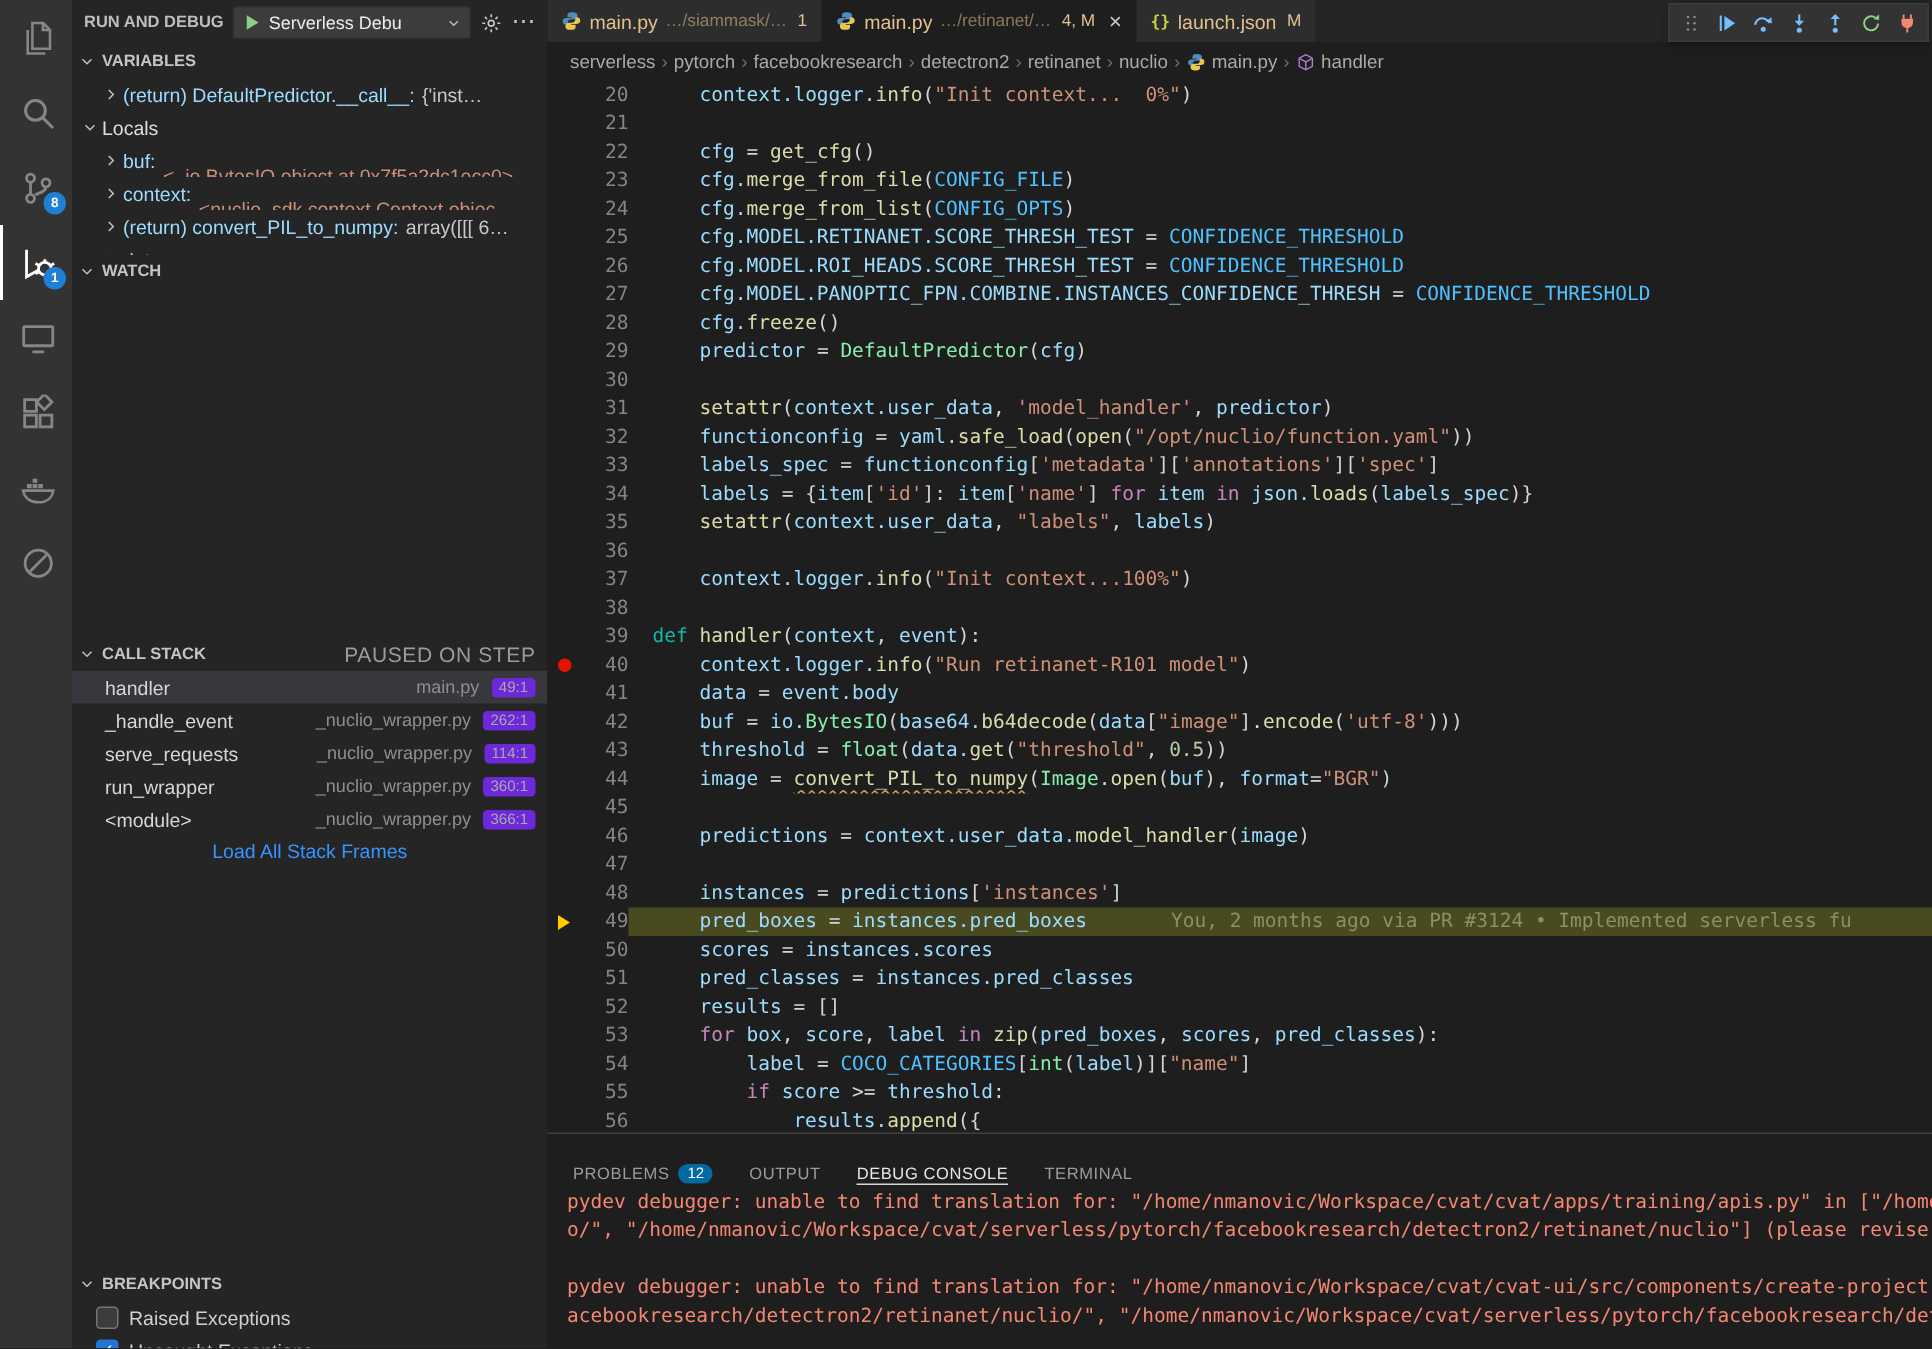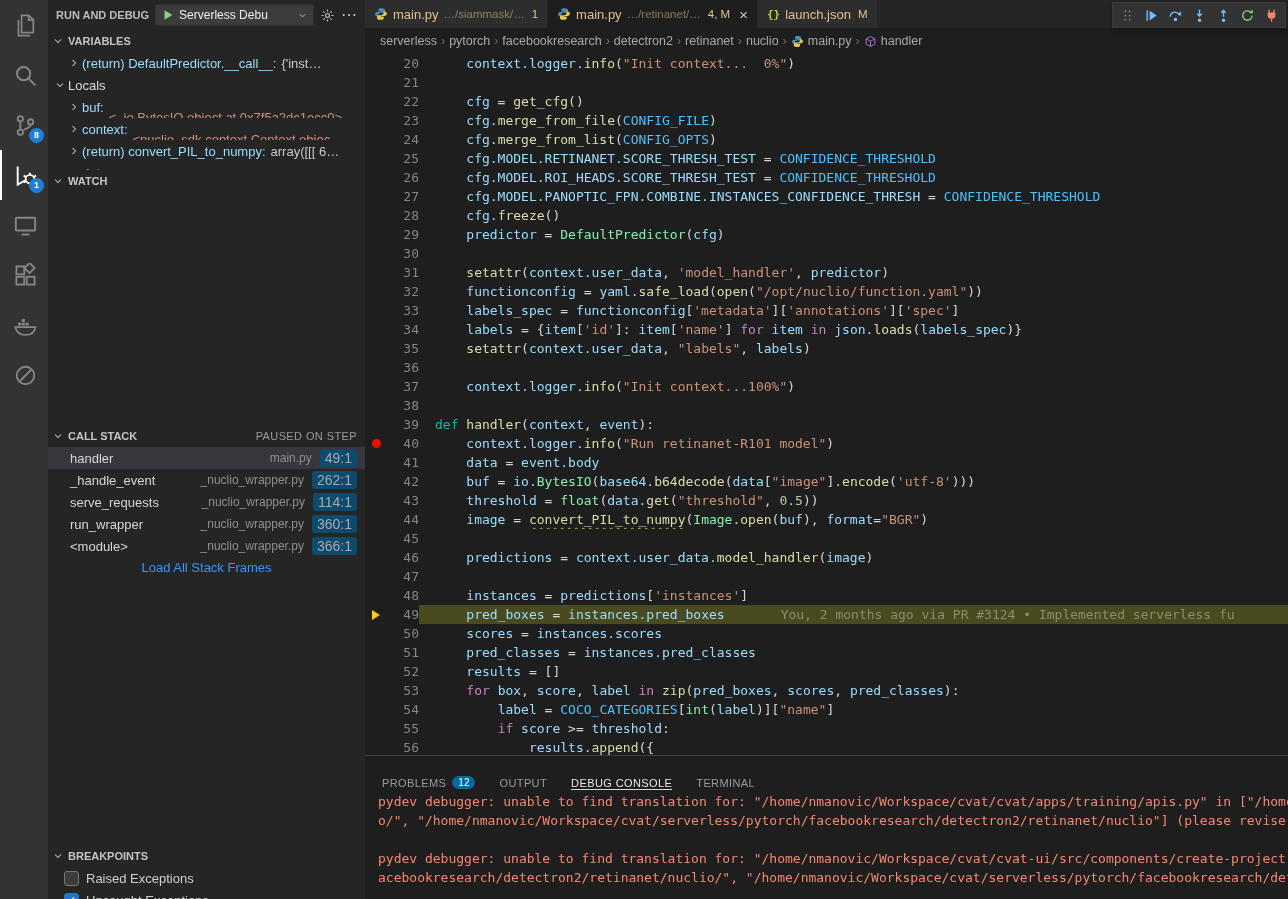--- a/index.html
+++ b/index.html
@@ -23,36 +23,36 @@
 .play-icon{display:flex;}
 .play-icon svg{width:14px;height:14px;}
 .launch-label{font-size:12px;color:#ededed;white-space:nowrap;overflow:hidden;flex:1;}
 .chev{display:flex;color:#bbb;}
 .chev svg{width:11px;height:11px;}
 .hdr-icon{color:#c5c5c5;cursor:pointer;display:flex;align-items:center;font-size:16px;line-height:1;}
 .hdr-icon svg{width:15px;height:15px;}
 .pane-header{height:22px;flex:0 0 22px;display:flex;align-items:center;gap:2px;padding:0 8px 0 4px;font-size:11px;font-weight:bold;color:#c5c5c5;cursor:pointer;}
 .tchev{display:flex;flex:0 0 14px;color:#bfbfbf;}
 .tchev svg{width:12px;height:12px;}
-.paused{margin-left:auto;font-size:11px;font-weight:normal;color:#9b9b9b;letter-spacing:.4px;}
+.paused{margin-left:auto;font-size:14px;font-weight:normal;color:#9b9b9b;letter-spacing:.4px;}
 .vars-body{height:118px;flex:0 0 118px;overflow:hidden;}
 .watch-body{height:233px;flex:0 0 233px;}
 .cs-body{flex:1 1 auto;overflow:hidden;}
 .bp-section{flex:0 0 54px;height:54px;overflow:hidden;}
 .row{height:22px;display:flex;align-items:center;white-space:nowrap;overflow:hidden;cursor:pointer;}
 .row.scope{padding-left:6px;color:#ddd;}
 .row.vrow{padding-left:20px;}
 .vname{color:#9cdcfe;margin-right:5px;}
 .vval{color:#c8c8c8;}
 .vval.str{color:#ce9178;margin-top:20px;}
 .frame{height:22px;display:flex;align-items:center;padding:0 8px 0 22px;gap:8px;cursor:pointer;}
 .frame.selected{background:#37373d;}
 .frame-name{color:#d6d6d6;}
 .frame-file{margin-left:auto;color:#8f8f8f;font-size:12px;white-space:nowrap;}
-.frame-pos{background:#0c4a6e;color:#aaa;font-size:14px;padding:1px 5px;border-radius:3px;white-space:nowrap;}
+.frame-pos{background:#6d28d9;color:#aaa;font-size:10px;padding:1px 5px;border-radius:3px;white-space:nowrap;}
 .load-link{height:22px;line-height:22px;text-align:center;color:#3794ff;cursor:pointer;}
 .bp-row{height:22px;display:flex;align-items:center;gap:7px;padding-left:16px;cursor:pointer;color:#d0d0d0;}
 .cb{width:15px;height:15px;flex:0 0 15px;border:1px solid #767676;background:#3c3c3c;border-radius:3px;display:flex;align-items:center;justify-content:center;font-size:11px;color:#fff;}
 .cb.checked{background:#2276d2;border-color:#2276d2;}
 
 
 .main{flex:1;display:flex;flex-direction:column;min-width:0;position:relative;}
 .tabbar{height:28px;flex:0 0 28px;background:#252526;display:flex;align-items:stretch;position:relative;}
 .tab{display:flex;align-items:center;gap:5px;padding:0 9px;background:#2d2d2d;border-right:1px solid #252526;font-size:13px;cursor:pointer;white-space:nowrap;}
 .tab.active{background:#1e1e1e;}

